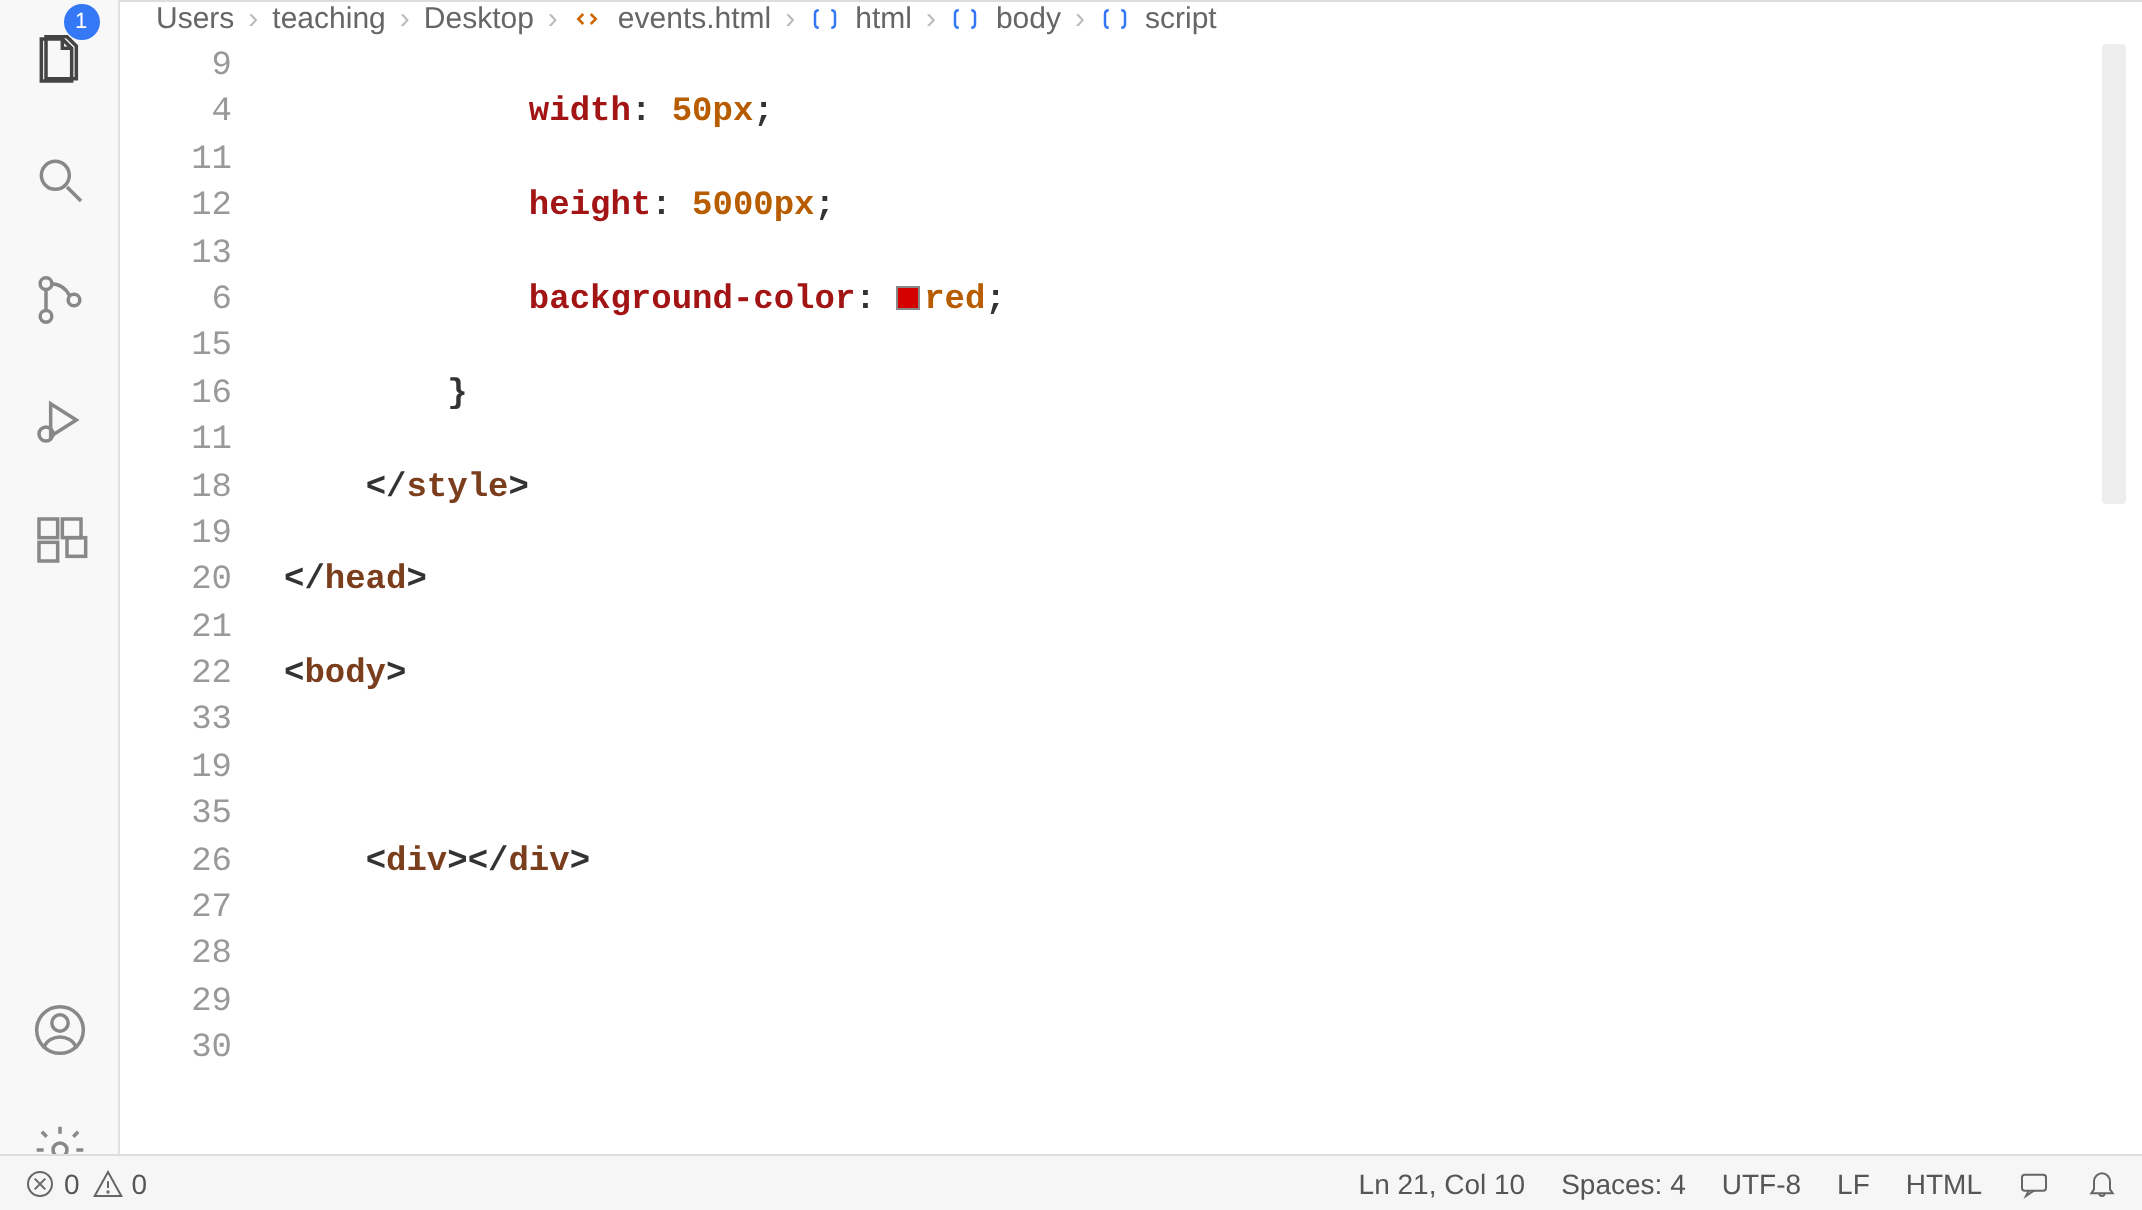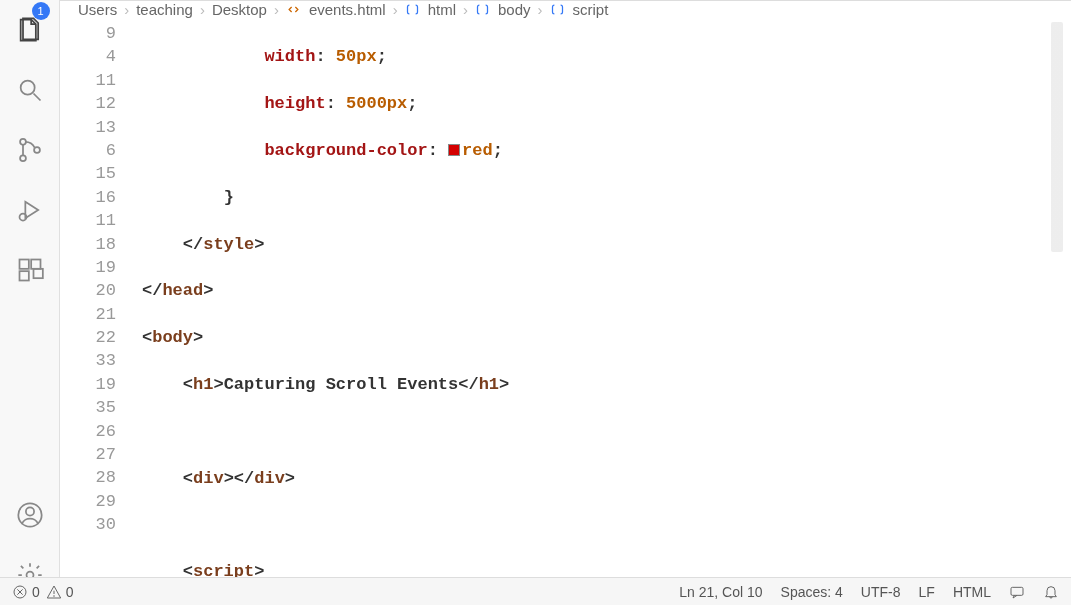--- a/index.html
+++ b/index.html
@@ -257,25 +257,23 @@
         <div>30</div>
     </div>
     <div class="code">
 <div class="code-line">            <span class="t-attr">width</span><span>: </span><span class="t-red">50px</span><span>;</span></div>
 <div class="code-line">            <span class="t-attr">height</span><span>: </span><span class="t-red">5000px</span><span>;</span></div>
 <div class="code-line">            <span class="t-attr">background-color</span><span>: </span><span class="color-swatch" style="background:#d40000;border:1px solid #888"></span><span class="t-red">red</span><span>;</span></div>
 <div class="code-line">        <span>}</span></div>
 <div class="code-line">    <span class="t-black">&lt;/</span><span class="t-brown">style</span><span class="t-black">&gt;</span></div>
 <div class="code-line"><span class="t-black">&lt;/</span><span class="t-brown">head</span><span class="t-black">&gt;</span></div>
 <div class="code-line"><span class="t-black">&lt;</span><span class="t-brown">body</span><span class="t-black">&gt;</span></div>
-<div class="code-line">    <span class="t-black">&lt;</span><span class="t-brown">h1</span><span class="t-black">&gt;</span><span>Capturing Scroll Events</span><span class="t-black">&lt;/</span><span class="t-brown">h1</span><span class="t-black">&gt;</span></div>
 <div class="code-line"></div>
 <div class="code-line">    <span class="t-black">&lt;</span><span class="t-brown">div</span><span class="t-black">&gt;&lt;/</span><span class="t-brown">div</span><span class="t-black">&gt;</span></div>
 <div class="code-line"></div>
-<div class="code-line">    <span class="t-black">&lt;</span><span class="t-brown">script</span><span class="t-black">&gt;</span></div>
 
 
 
 
 
 
 
 
 
 

